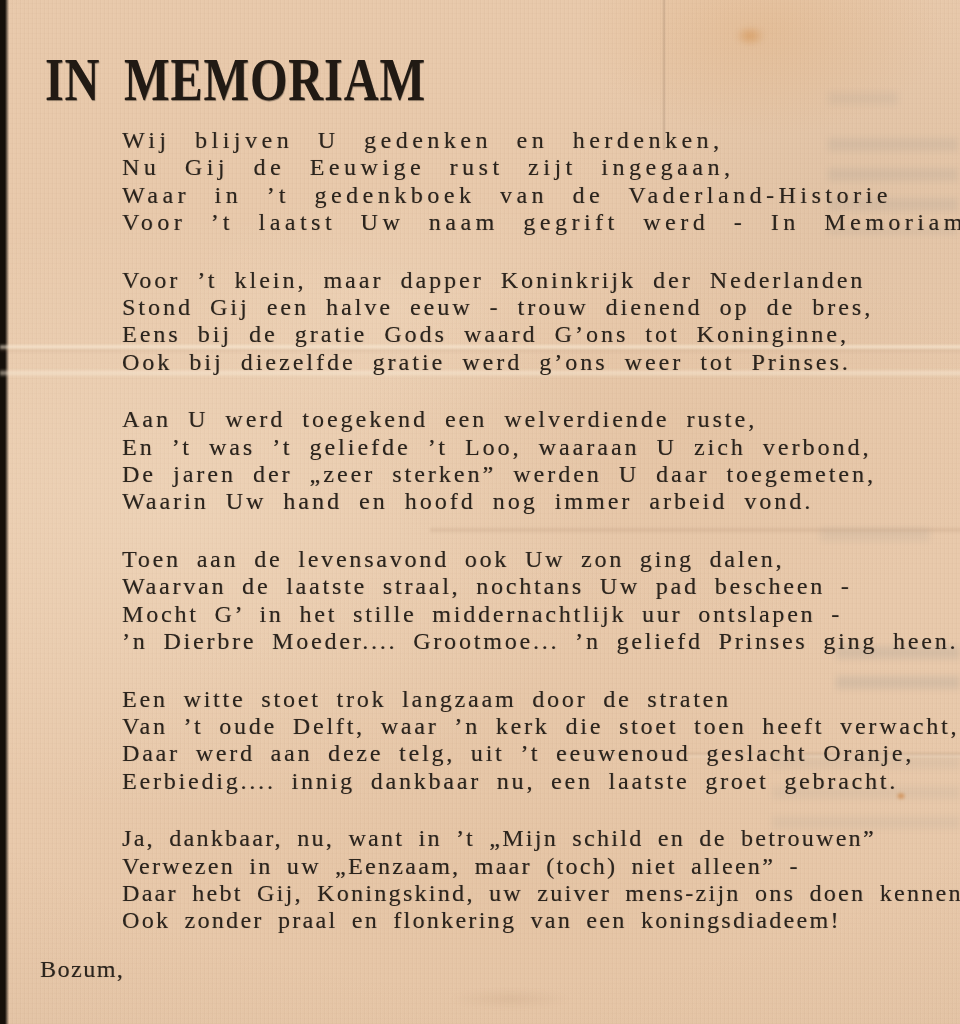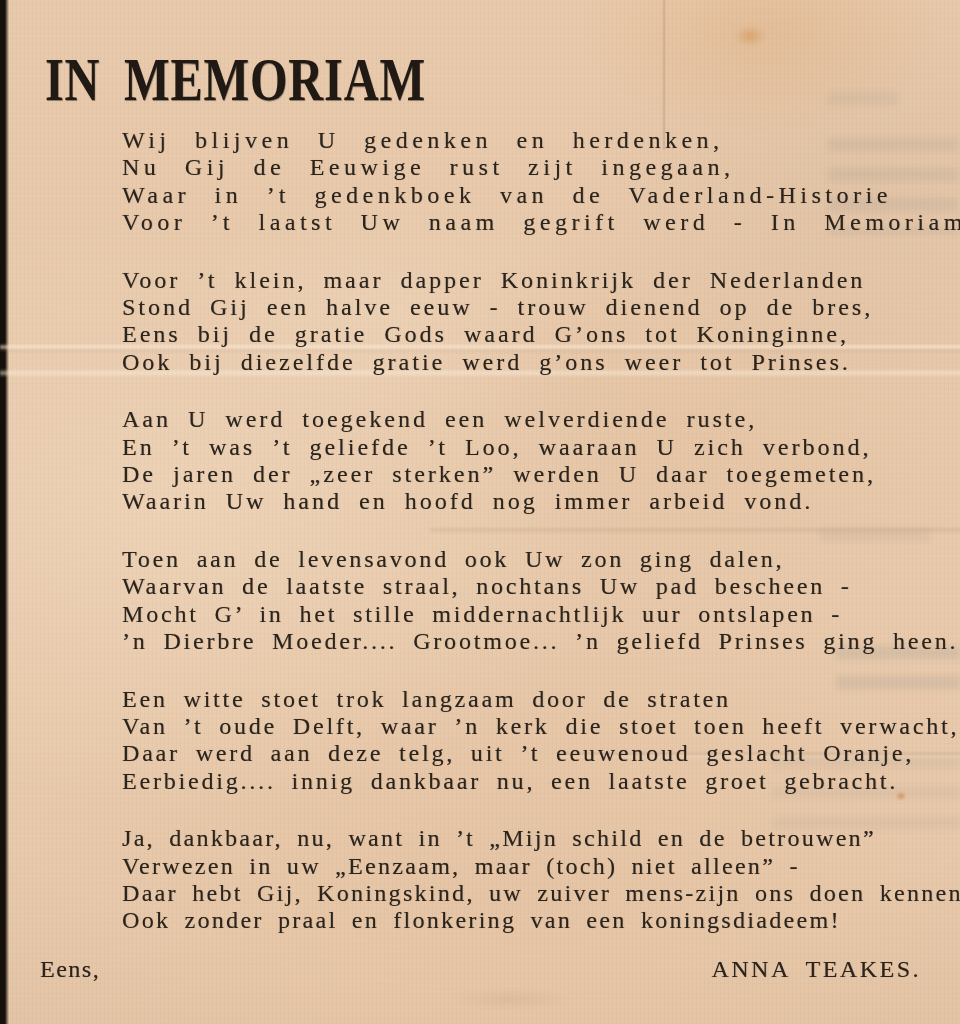--- a/index.html
+++ b/index.html
@@ -161,15 +161,14 @@
       <div class="line">Eerbiedig.... innig dankbaar nu, een laatste groet gebracht.</div>
     </div>
     <div class="stanza s6">
       <div class="line">Ja, dankbaar, nu, want in ’t „Mijn schild en de betrouwen”</div>
       <div class="line">Verwezen in uw „Eenzaam, maar (toch) niet alleen” -</div>
       <div class="line">Daar hebt Gij, Koningskind, uw zuiver mens-zijn ons doen kennen,</div>
       <div class="line">Ook zonder praal en flonkering van een koningsdiadeem!</div>
     </div>
   </div>
 
-  <div class="place">Eens,</div>
-  <div class="author">ANNA TEAKES.</div>
+  <div class="place">Bozum,</div>
 </div>
 
 </body></html>

